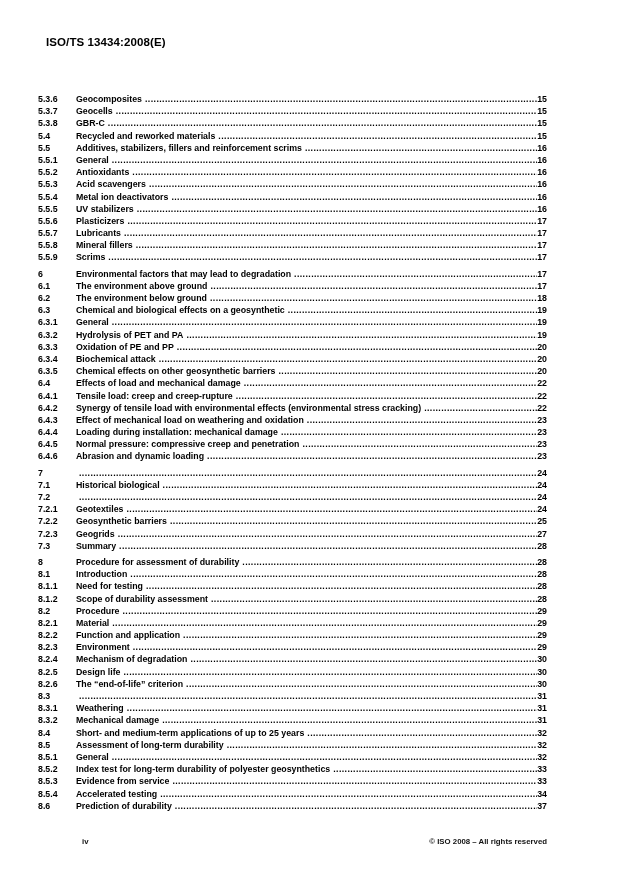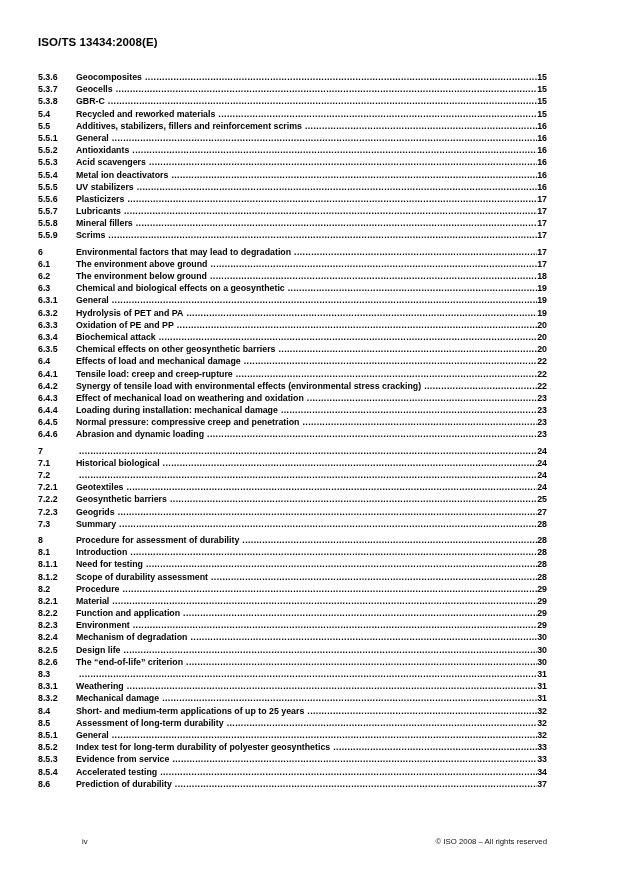--- a/index.html
+++ b/index.html
@@ -11,28 +11,28 @@
     width: 619px;
     height: 877px;
     position: relative;
     font-family: "Liberation Sans", sans-serif;
     color: #000;
     overflow: hidden;
   }
   .page-header {
     position: absolute;
     top: 36px;
-    left: 38px;
+    left: 46px;
     font-size: 11.5px;
     font-weight: 700;
     letter-spacing: 0.1px;
   }
   .toc {
     position: absolute;
-    top: 71px;
+    top: 93px;
     left: 38px;
     right: 72px;
   }
   .toc-group {
     margin-bottom: 4px;
   }
   .toc-row {
     display: flex;
     align-items: baseline;
     height: 12.2px;
@@ -62,21 +62,21 @@
   }
   .page-footer {
     position: absolute;
     top: 837px;
     left: 38px;
     right: 72px;
     display: flex;
     justify-content: space-between;
     align-items: baseline;
     font-size: 7.8px;
-    font-weight: 400;
+    font-weight: 700;
     color: #111;
     padding-left: 44px;
   }
 </style>
 </head>
 <body>
 
 <div class="page-header">ISO/TS 13434:2008(E)</div>
 
 <div class="toc">

